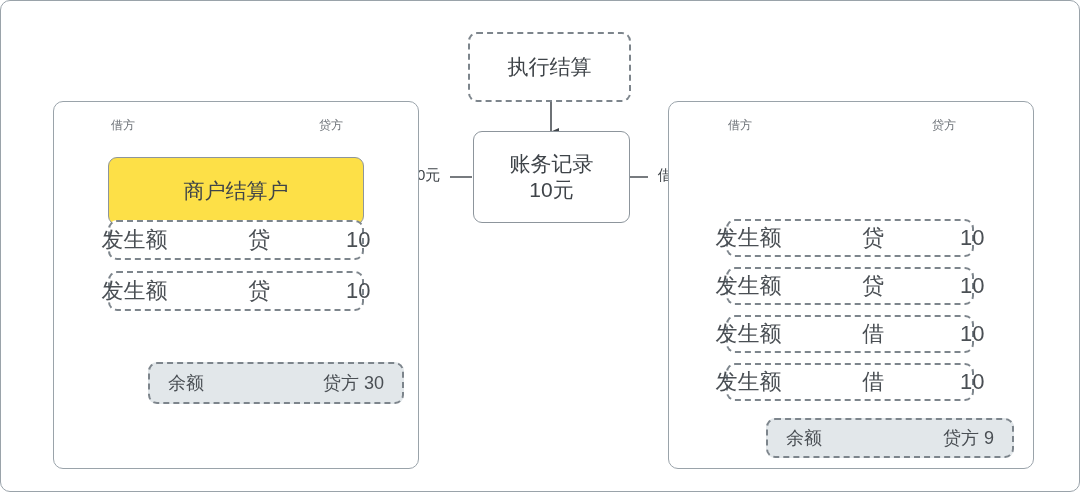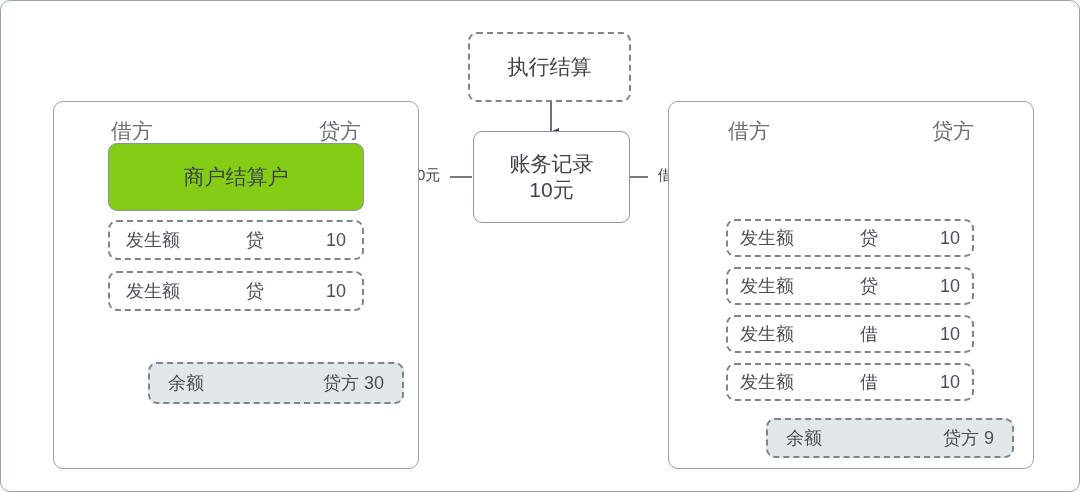--- a/index.html
+++ b/index.html
@@ -39,21 +39,22 @@
     background: #ffffff;
   }
   .solid-node {
     border: 1.5px solid #8d959c;
     border-radius: 9px;
     background: #ffffff;
   }
   .filled-node {
     border: 1.5px solid #8d959c;
     border-radius: 9px;
-    background: #84cc16;
+    background: #fde047;
+    margin-top: 14px;
   }
   .dashed-node {
     border: 2px dashed #7d858c;
     border-radius: 9px;
     background: #ffffff;
   }
   .dashed-row {
     border: 2px dashed #7d858c;
     border-radius: 9px;
     background: #ffffff;
@@ -61,36 +62,36 @@
   .dashed-row-filled {
     border: 2px dashed #7d858c;
     border-radius: 9px;
     background: #e2e7ea;
     margin-left: 40px;
   }
 
   
   .col-head {
     position: absolute;
-    font-size: 21px;
+    font-size: 12px;
     color: #6b7076;
     white-space: nowrap;
   }
   .node-title {
     font-size: 21px;
     color: #3f4449;
     white-space: nowrap;
   }
   .center-title {
     font-size: 21px;
     color: #3f4449;
     white-space: nowrap;
   }
   .row-text {
-    font-size: 18px;
+    font-size: 22px;
     color: #4a4f54;
     white-space: pre;
   }
   .balance-inner {
     position: absolute;
     left: 0; top: 0; right: 0; bottom: 0;
     display: flex;
     align-items: center;
     justify-content: space-between;
     padding: 0 18px;

